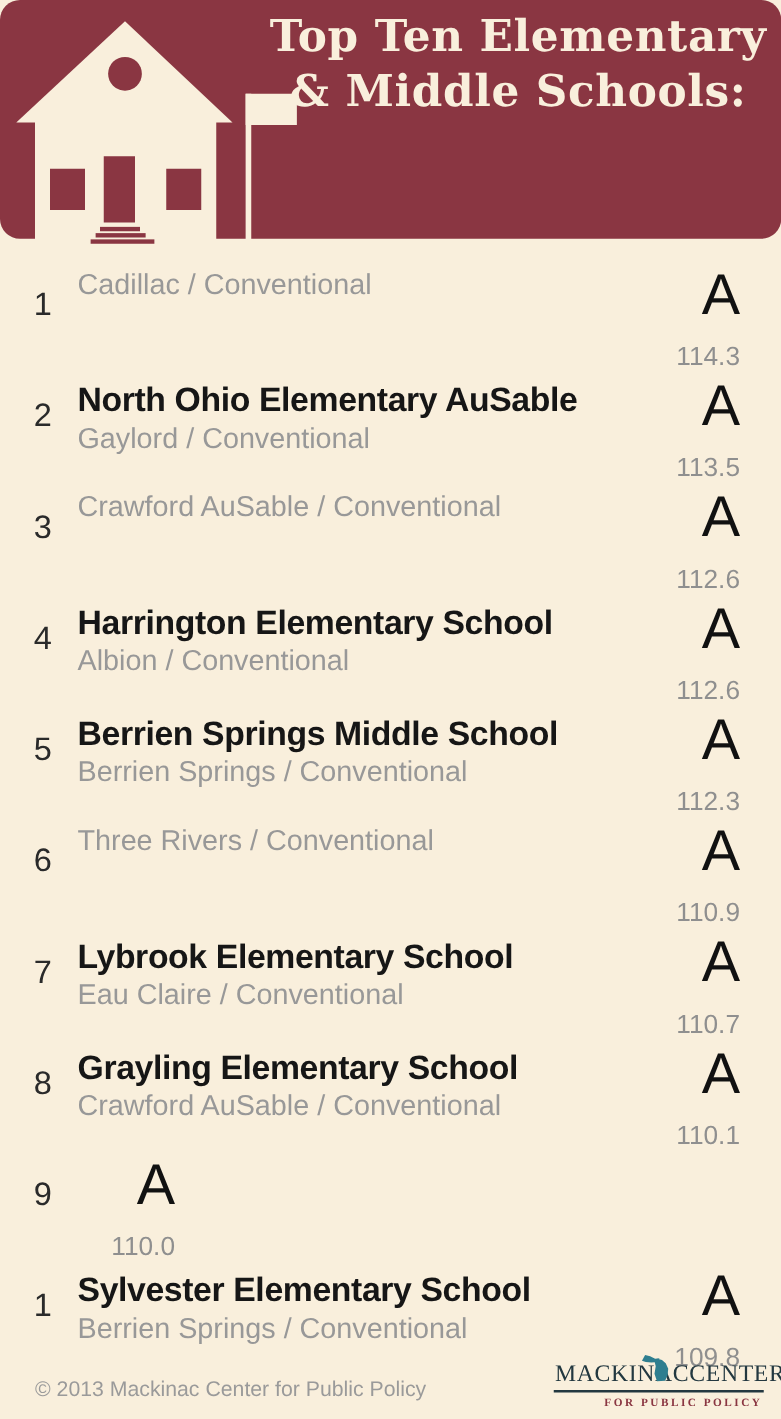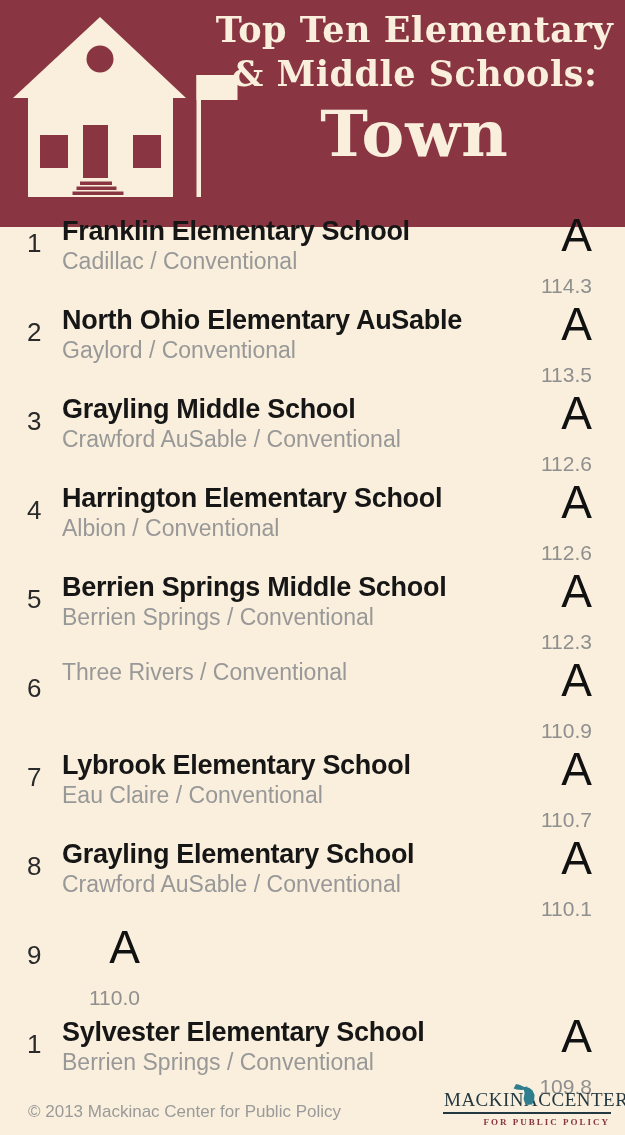--- a/index.html
+++ b/index.html
@@ -7,21 +7,21 @@
     --teal:#2E7E8F; --logo-navy:#233840; --logo-red:#8A3642;
   }
   *{margin:0;padding:0;box-sizing:border-box;}
   html,body{width:625px;height:1135px;}
   body{
     background:var(--cream);
     font-family:"Liberation Sans",sans-serif;
     position:relative;overflow:hidden;
   }
   
-  .header{position:relative;height:227px;background:var(--maroon);}
+  .header{position:relative;height:191px;background:var(--maroon);border-radius:16px;}
   .house-svg{position:absolute;left:0;top:0;}
   .header-title{
     position:absolute;top:8px;left:212px;right:8px;text-align:center;
     font-family:"DejaVu Serif","Liberation Serif",serif;font-weight:bold;color:var(--cream);
   }
   .title-line{font-size:35px;line-height:44px;letter-spacing:0.5px;}
   .title-town{font-size:64px;line-height:64px;margin-top:6px;letter-spacing:1px;}
   
   .list{position:absolute;top:203px;left:0;right:0;}
   .row{height:89px;display:flex;align-items:flex-start;padding:0 33px 0 27px;}
@@ -62,29 +62,27 @@
     <rect x="76.5" y="186.5" width="40" height="3.5" style="fill:var(--maroon)"></rect>
     <rect x="72.5" y="191.5" width="51" height="3.5" style="fill:var(--maroon)"></rect>
     <g>
       <rect x="196.5" y="75" width="4.5" height="122" style="fill:var(--cream)"></rect>
       <rect x="196.5" y="75" width="41" height="25" style="fill:var(--cream)"></rect>
     </g>
   </svg>
   <div class="header-title">
     <div class="title-line">Top Ten Elementary</div>
     <div class="title-line">&amp; Middle Schools:</div>
-    <div class="title-town">Town</div>
   </div>
 </div>
 
 <div class="list" id="rankings-list">
   <div class="row">
     <div class="row-number">1</div>
     <div class="row-main">
-      <div class="school-name">Franklin Elementary School</div>
       <div class="school-details">Cadillac / Conventional</div>
     </div>
     <div class="row-grade">
       <div class="grade-letter">A</div>
       <div class="grade-score">114.3</div>
     </div>
   </div>
 
   <div class="row">
     <div class="row-number">2</div>
@@ -94,21 +92,20 @@
     </div>
     <div class="row-grade">
       <div class="grade-letter">A</div>
       <div class="grade-score">113.5</div>
     </div>
   </div>
 
   <div class="row">
     <div class="row-number">3</div>
     <div class="row-main">
-      <div class="school-name">Grayling Middle School</div>
       <div class="school-details">Crawford AuSable / Conventional</div>
     </div>
     <div class="row-grade">
       <div class="grade-letter">A</div>
       <div class="grade-score">112.6</div>
     </div>
   </div>
 
   <div class="row">
     <div class="row-number">4</div>

